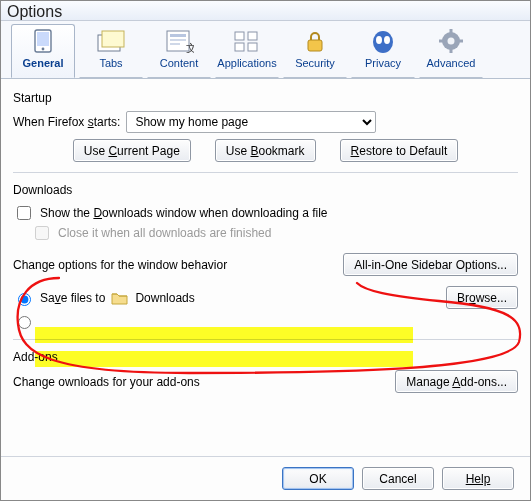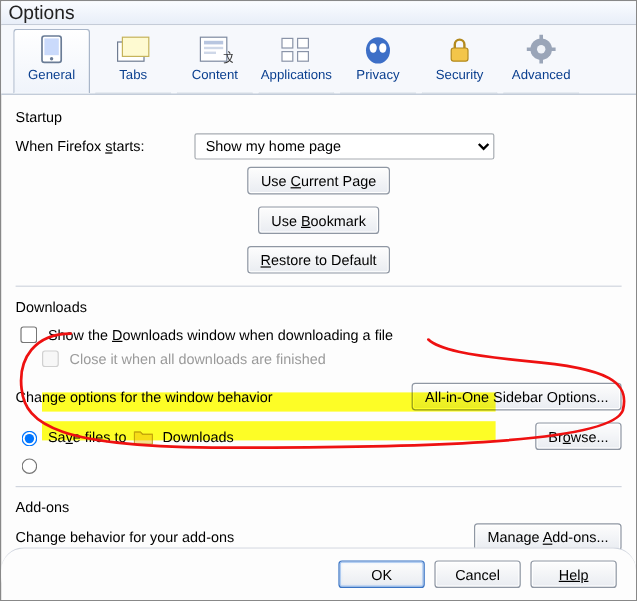--- a/index.html
+++ b/index.html
@@ -49,20 +49,21 @@
     border-radius: 3px 3px 0 0;
     padding-top: 2px;
     cursor: default;
     background: transparent;
     position: relative;
   }
   .tabbtn.active {
     background: linear-gradient(#ffffff,#f0f4fb);
     border-color: #a9b6c9;
     border-bottom: 1px solid #f0f4fb;
+    font-weight: bold;
   }
   .tabbtn .ticon {
     width: 32px; height: 28px; margin: 0 auto 2px;
     display:flex;align-items:center;justify-content:center;
   }
   .tablbl { display:block; line-height:12px; }
   .content {
     padding: 10px 12px 0 12px;
   }
   .sectionTitle {
@@ -72,21 +73,20 @@
   .row { display:flex; align-items:center; gap:6px; margin:4px 0; }
   label.lbl { white-space:nowrap; }
   .underline { text-decoration: underline; text-decoration-style: solid; }
   select.sel, input.txt {
     font: inherit;
     height: 22px;
     border: 1px solid #a7acb2;
     background: #fff;
     padding: 1px 4px;
     border-radius: 2px;
-    margin-left: 36px;
   }
   .btn {
     font: inherit;
     height: 23px;
     padding: 0 10px;
     background: linear-gradient(#fdfdfd,#e9ecf1);
     border: 1px solid #8f97a3;
     border-radius: 3px;
     cursor: default;
     box-shadow: inset 0 0 0 1px #fff;
@@ -108,21 +108,20 @@
   }
   .footer {
     position:absolute;
     bottom:0; left:0; right:0;
     padding:10px 16px;
     display:flex;
     gap:8px;
     justify-content:flex-end;
     border-top:1px solid #d0d5de;
     background:#fdfdfd;
-    border-radius:19px;
   }
   .footer .btn { min-width:72px; }
   .yellowhl {
     position:absolute;
     background: rgba(255,255,0,0.85);
     mix-blend-mode: multiply;
     pointer-events:none;
   }
   .redscribble {
     position:absolute;
@@ -174,36 +173,36 @@
             <rect x="3" y="3" width="9" height="8" fill="#fff" stroke="#8a94a8"></rect>
             <rect x="16" y="3" width="9" height="8" fill="#fff" stroke="#8a94a8"></rect>
             <rect x="3" y="14" width="9" height="8" fill="#fff" stroke="#8a94a8"></rect>
             <rect x="16" y="14" width="9" height="8" fill="#fff" stroke="#8a94a8"></rect>
           </svg>
       </div>
       <span class="tablbl">Applications</span>
     </div>
     <div class="tabbtn">
       <div class="ticon">
+        <svg width="26" height="26">
+            <rect x="6" y="12" width="14" height="11" rx="2" fill="#f3c54a" stroke="#b38a1f"></rect>
+            <path d="M9 12 v-3 a4 4 0 0 1 8 0 v3" fill="none" stroke="#b38a1f" stroke-width="2"></path>
+          </svg>
+      </div>
+      <span class="tablbl">Security</span>
+    </div>
+    <div class="tabbtn">
+      <div class="ticon">
         <svg width="28" height="26">
             <ellipse cx="14" cy="14" rx="10" ry="11" fill="#3d6fc7"></ellipse>
             <ellipse cx="10" cy="12" rx="3" ry="4" fill="#fff"></ellipse>
             <ellipse cx="18" cy="12" rx="3" ry="4" fill="#fff"></ellipse>
           </svg>
       </div>
       <span class="tablbl">Privacy</span>
-    </div>
-    <div class="tabbtn">
-      <div class="ticon">
-        <svg width="26" height="26">
-            <rect x="6" y="12" width="14" height="11" rx="2" fill="#f3c54a" stroke="#b38a1f"></rect>
-            <path d="M9 12 v-3 a4 4 0 0 1 8 0 v3" fill="none" stroke="#b38a1f" stroke-width="2"></path>
-          </svg>
-      </div>
-      <span class="tablbl">Security</span>
     </div>
     <div class="tabbtn">
       <div class="ticon">
         <svg width="28" height="26">
             <circle cx="14" cy="13" r="9" fill="#9aa5b8"></circle>
             <circle cx="14" cy="13" r="3.5" fill="#f0f3f8"></circle>
             <g stroke="#9aa5b8" stroke-width="3">
               <line x1="14" y1="1" x2="14" y2="5"></line>
               <line x1="14" y1="21" x2="14" y2="25"></line>
               <line x1="2" y1="13" x2="6" y2="13"></line>
@@ -220,21 +219,21 @@
     <div class="sectionTitle">Startup</div>
 
     <div class="row">
       <label class="lbl">When Firefox <span class="underline">s</span>tarts:</label>
       <select class="sel" style="flex:0 0 250px">
         <option>Show my home page</option>
       </select>
     </div>
 
 
-    <div class="row" style="justify-content:center; gap:10px; margin-top:6px;flex-direction:column;">
+    <div class="row" style="justify-content:center; gap:24px; margin-top:6px;">
       <button class="btn">Use <span class="underline">C</span>urrent Page</button>
       <button class="btn">Use <span class="underline">B</span>ookmark</button>
       <button class="btn"><span class="underline">R</span>estore to Default</button>
     </div>
 
     <hr class="sep">
 
     <div class="sectionTitle">Downloads</div>
 
     <div class="chk">
@@ -269,21 +268,21 @@
     <div class="row">
       <div class="radio">
         <input type="radio" style="">
       </div>
     </div>
 
     <hr class="sep">
 
     <div class="sectionTitle">Add-ons</div>
     <div class="row">
-      <span>Change behavior for your add-ons</span>
+      <span>Change ownloads for your add-ons</span>
       <button class="btn rightBtn">Manage <span class="underline">A</span>dd-ons...</button>
     </div>
 
   </div>
 
   <div class="footer">
     <button class="btn default">OK</button>
     <button class="btn">Cancel</button>
     <button class="btn"><span class="underline">Help</span></button>
   </div>

